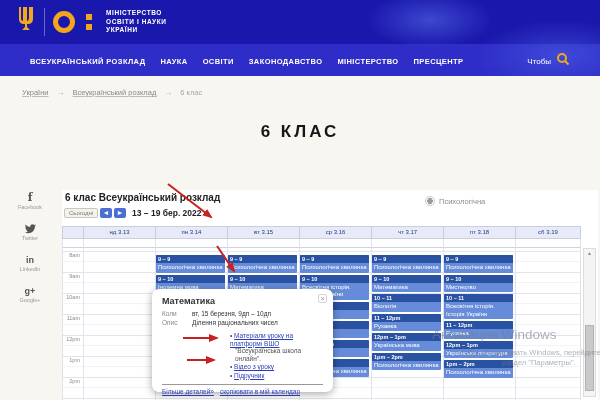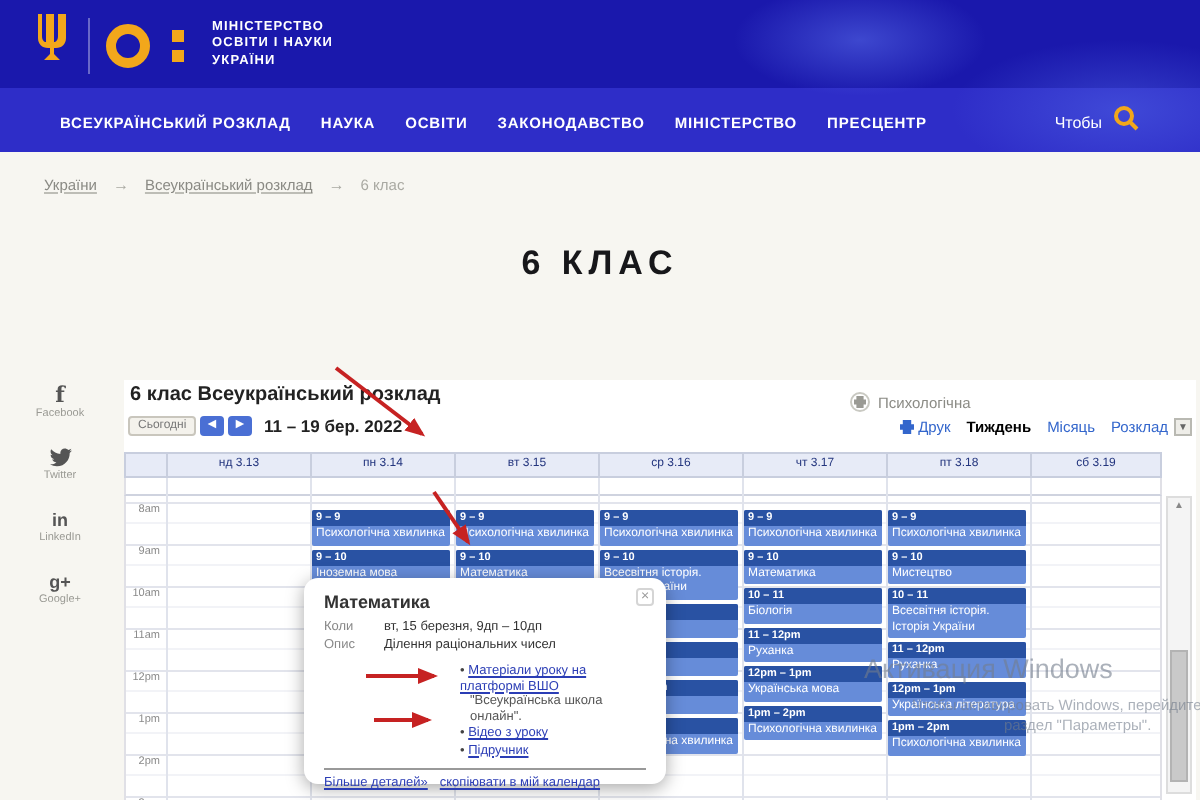--- a/index.html
+++ b/index.html
@@ -222,36 +222,22 @@
         </svg>
     </span>
     <span>Психологічна</span>
   </div>
 
   <div id="toolbar">
     <span id="today-btn">Сьогодні</span>
     <span id="prev-btn" class="nav-arrow-btn">◄</span>
     <span id="next-btn" class="nav-arrow-btn">►</span>
     <span id="date-range">
-      <span>11 – 19 бер. 2022</span><span id="date-caret">▼</span>
+      <span>13 – 19 бер. 2022</span><span id="date-caret">▼</span>
     </span>
-    <div id="view-tabs">
-      <span class="tab-link">
-        <svg width="7" height="7" viewBox="0 0 10 10">
-            <path fill="#3366cc" d="M2 0h6v3H2zM0 3h10v4H8v3H2V7H0zM3 7h4v2H3z"></path>
-          </svg>
-        <span>Друк</span>
-      </span>
-      <span class="tab-selected">Тиждень</span>
-      <span class="tab-link">Місяць</span>
-      <span class="tab-link">
-        <span>Розклад</span>
-        <span class="dd-box">▼</span>
-      </span>
-    </div>
   </div>
 
   <div id="cal-head"></div>
   <div id="cal-allday"></div>
   <div id="cal-grid"></div>
   <div id="day-cols">
       <div class="day-head" style="left: 21px; width: 72px;">нд 3.13</div>
       <div class="col-line" style="left: 21px;"></div>
       <div class="events-box" style="left: 22px; width: 69px; top: 65px;"></div>
       <div class="day-head" style="left: 93px; width: 72px;">пн 3.14</div>

